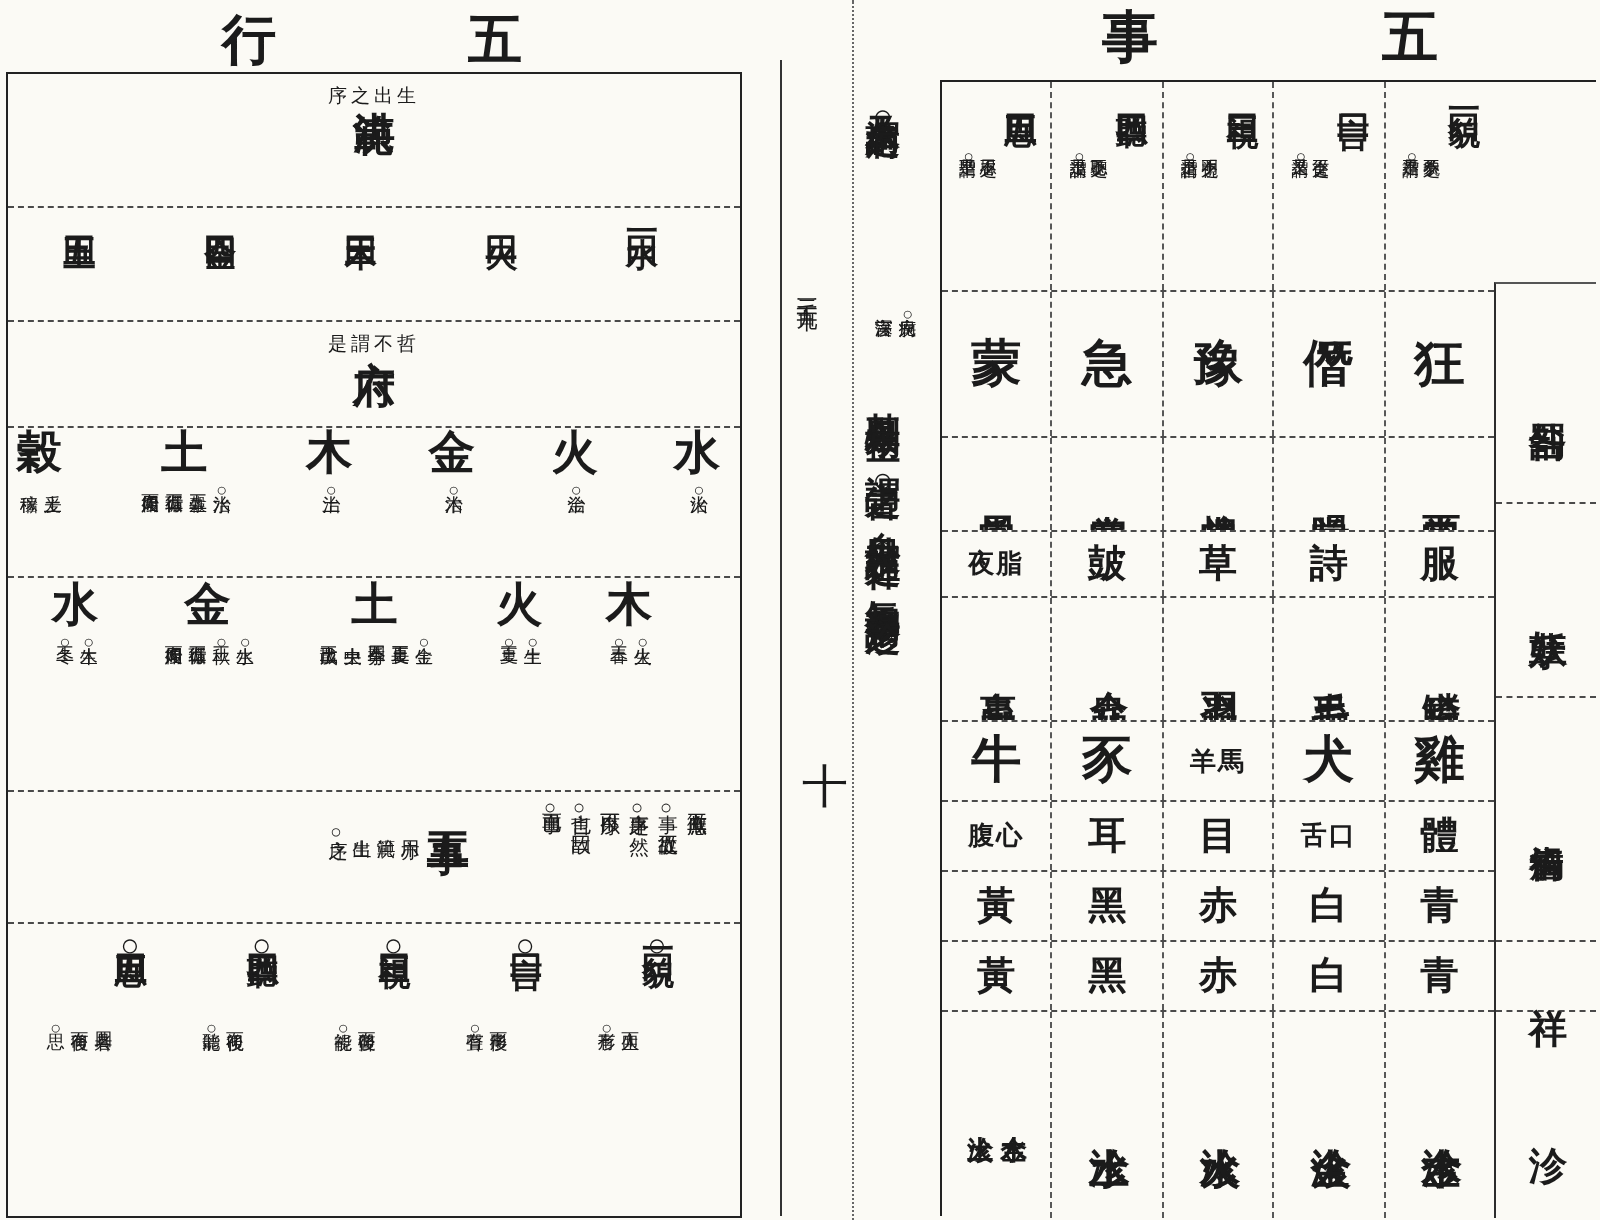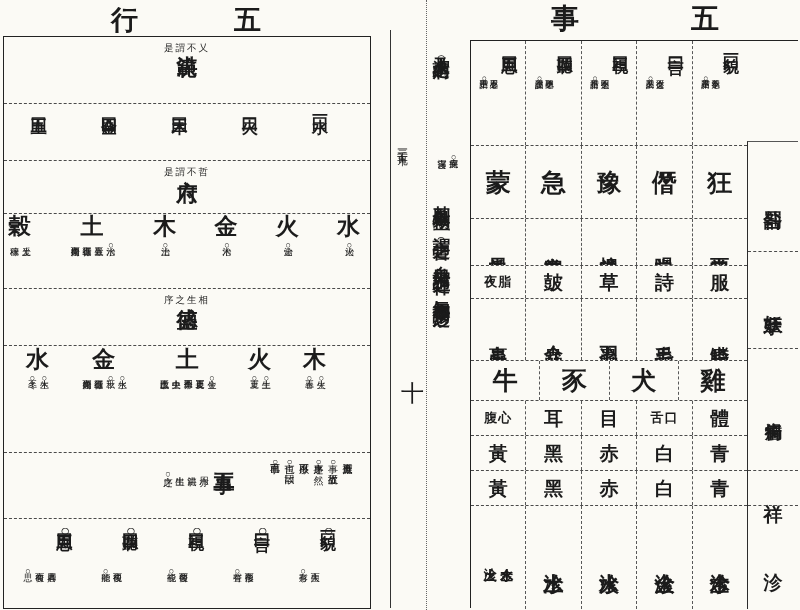--- a/index.html
+++ b/index.html
@@ -77,21 +77,21 @@
 
 <div id="left-title">
   <span>五</span>
   <span>行</span>
 </div>
 
 <div id="left-table">
 
   <div class="lt-row sec" style="height:67px">
     <div class="v sec-big">洪範</div>
-    <div class="sec-note">是謂不乂</div>
+    <div class="sec-note">序之出生</div>
   </div>
 
   <div class="lt-row cells" id="lt-r2" style="height:57px">
     <div class="v head3">一曰水</div>
     <div class="v head3">二曰火</div>
     <div class="v head3">三曰木</div>
     <div class="v head3">四曰金</div>
     <div class="v head3">五曰土</div>
   </div>
 
@@ -136,24 +136,20 @@
     </div>
     <div class="cell">
       <div class="head1">穀</div>
       <div class="subs">
         <span class="v sub">土爰</span>
         <span class="v sub">稼穡</span>
       </div>
     </div>
   </div>
 
-  <div class="lt-row sec" style="height:57px">
-    <div class="v sec-big">盛德</div>
-    <div class="sec-note">序之生相</div>
-  </div>
 
   <div class="lt-row cells" id="lt-r6" style="height:107px">
     <div class="cell">
       <div class="head1">木</div>
       <div class="subs">
         <span class="v sub">生火○</span>
         <span class="v sub">春王○</span>
       </div>
     </div>
     <div class="cell">
@@ -368,20 +364,21 @@
           <span class="v f-two">介蟲</span>
         </div>
       <div class="rt-cell">
           <span class="v f-two">蠃蟲</span>
         </div>
     </div>
 
     <div class="rt-row" style="height:40px">
       <div class="rt-cell f-big">雞</div>
       <div class="rt-cell f-big">犬</div>
+      <div class="rt-cell f-pair pair">馬羊</div>
       <div class="rt-cell f-big">豕</div>
       <div class="rt-cell f-big">牛</div>
     </div>
 
     <div class="rt-row" style="height:35px">
       <div class="rt-cell f-small">體</div>
       <div class="rt-cell f-pair pair">口舌</div>
       <div class="rt-cell f-small">目</div>
       <div class="rt-cell f-small">耳</div>
       <div class="rt-cell f-pair pair">心腹</div>

